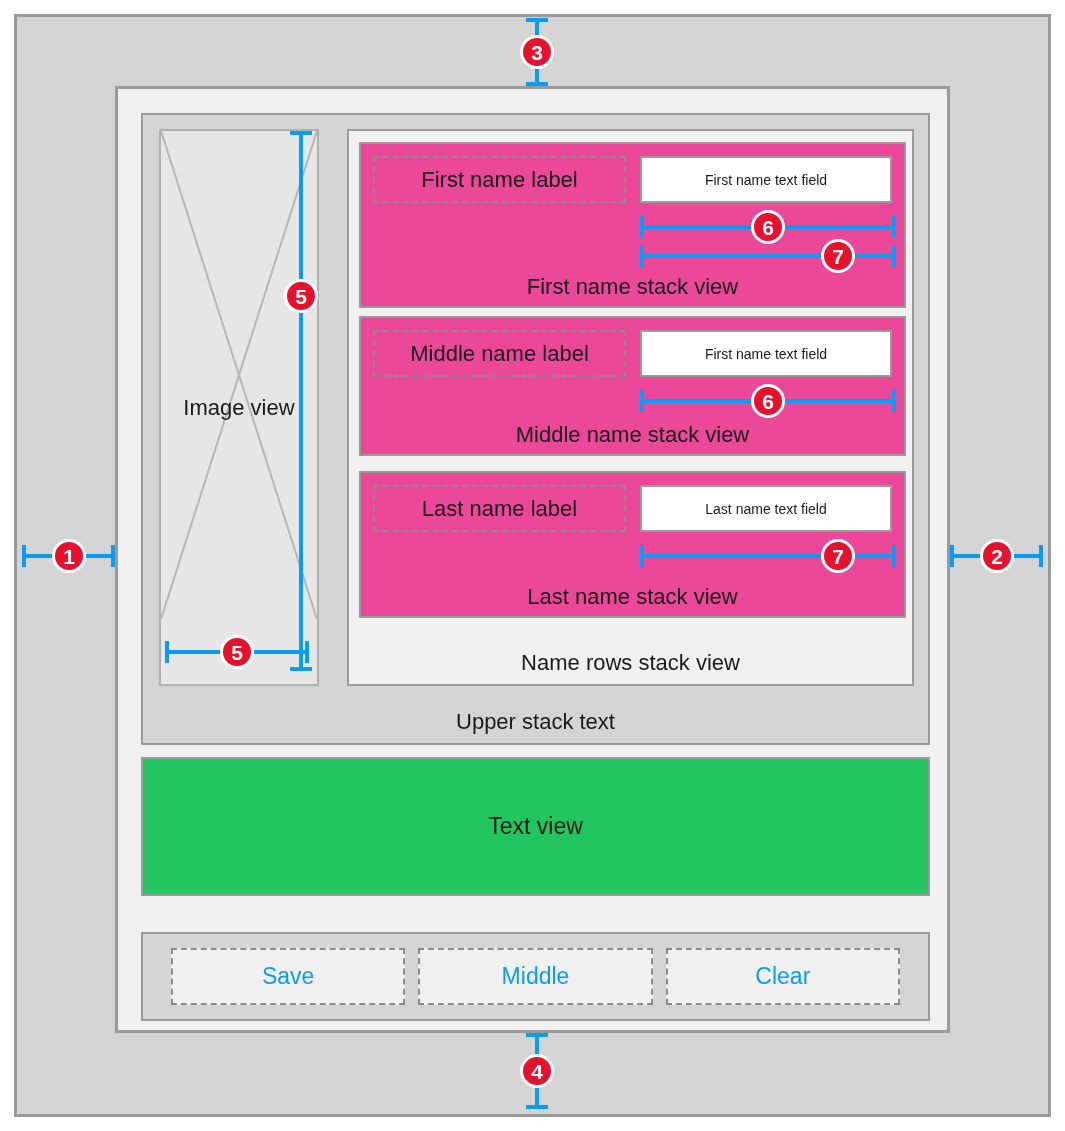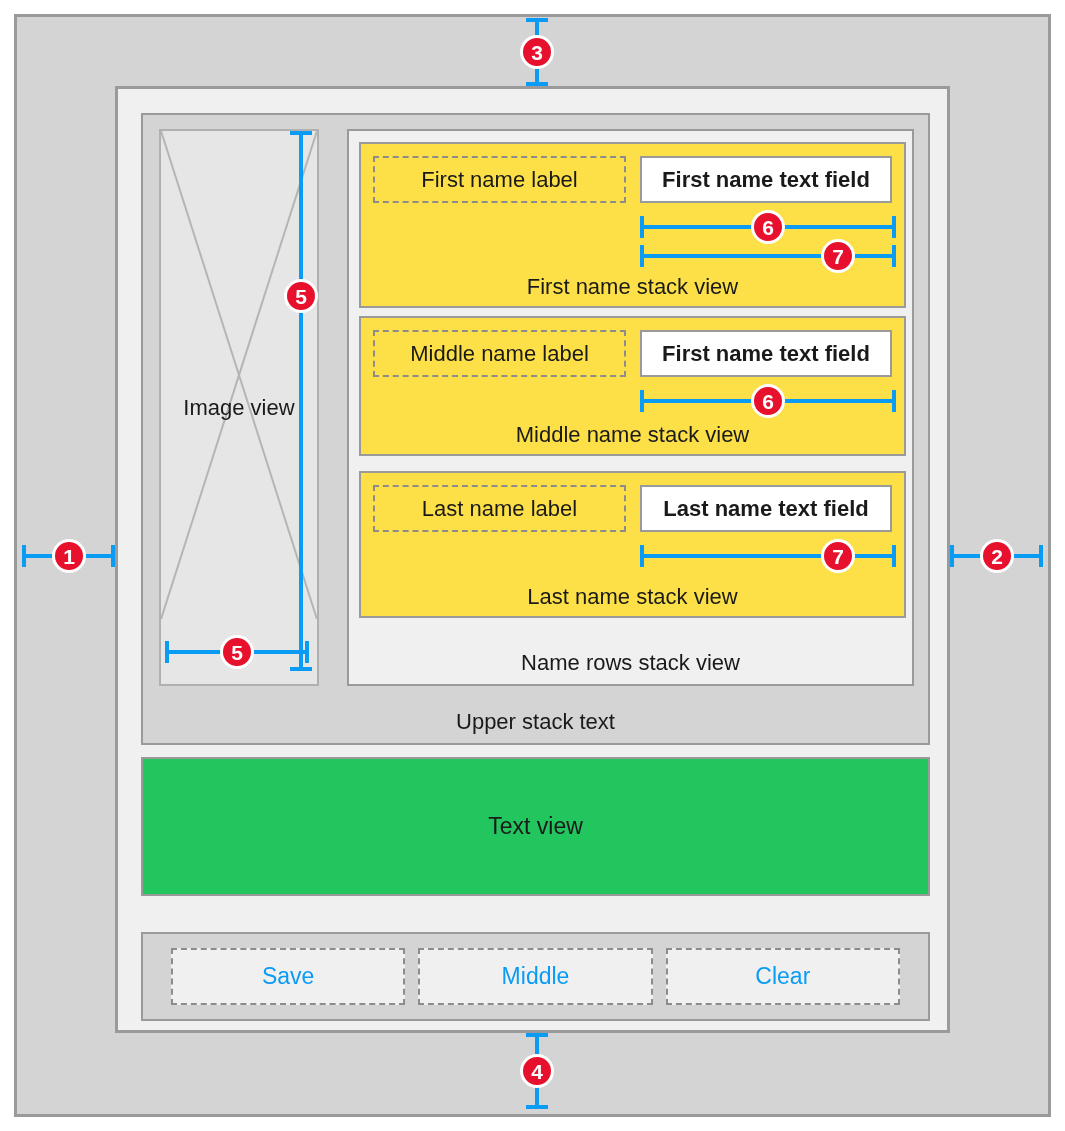--- a/index.html
+++ b/index.html
@@ -96,21 +96,21 @@
     font-size: 22px;
     color: #1a1a1a;
   }
 
   
   .name-row {
     position: absolute;
     left: 10px;
     width: 547px;
     box-sizing: border-box;
-    background: #fde047;
+    background: #ec4899;
     border: 2px solid #9a9a9a;
   }
   .name-row-label {
     position: absolute;
     left: 0; right: 0; bottom: 6px;
     text-align: center;
     font-size: 22px;
     color: #1a1a1a;
   }
   .row-controls {
@@ -133,23 +133,22 @@
     color: #1a1a1a;
   }
   .text-field {
     flex: 1 1 auto;
     box-sizing: border-box;
     border: 2px solid #9a9a9a;
     background: #ffffff;
     display: flex;
     align-items: center;
     justify-content: center;
-    font-size: 22px;
-    color: #1a1a1a;
-    font-weight: bold;
+    font-size: 14px;
+    color: #1a1a1a;
   }
 
   
   .c-h {              
     position: absolute;
     height: 22px;
   }
   .c-h .bar {
     position: absolute;
     left: 0; right: 0; top: 9px;

